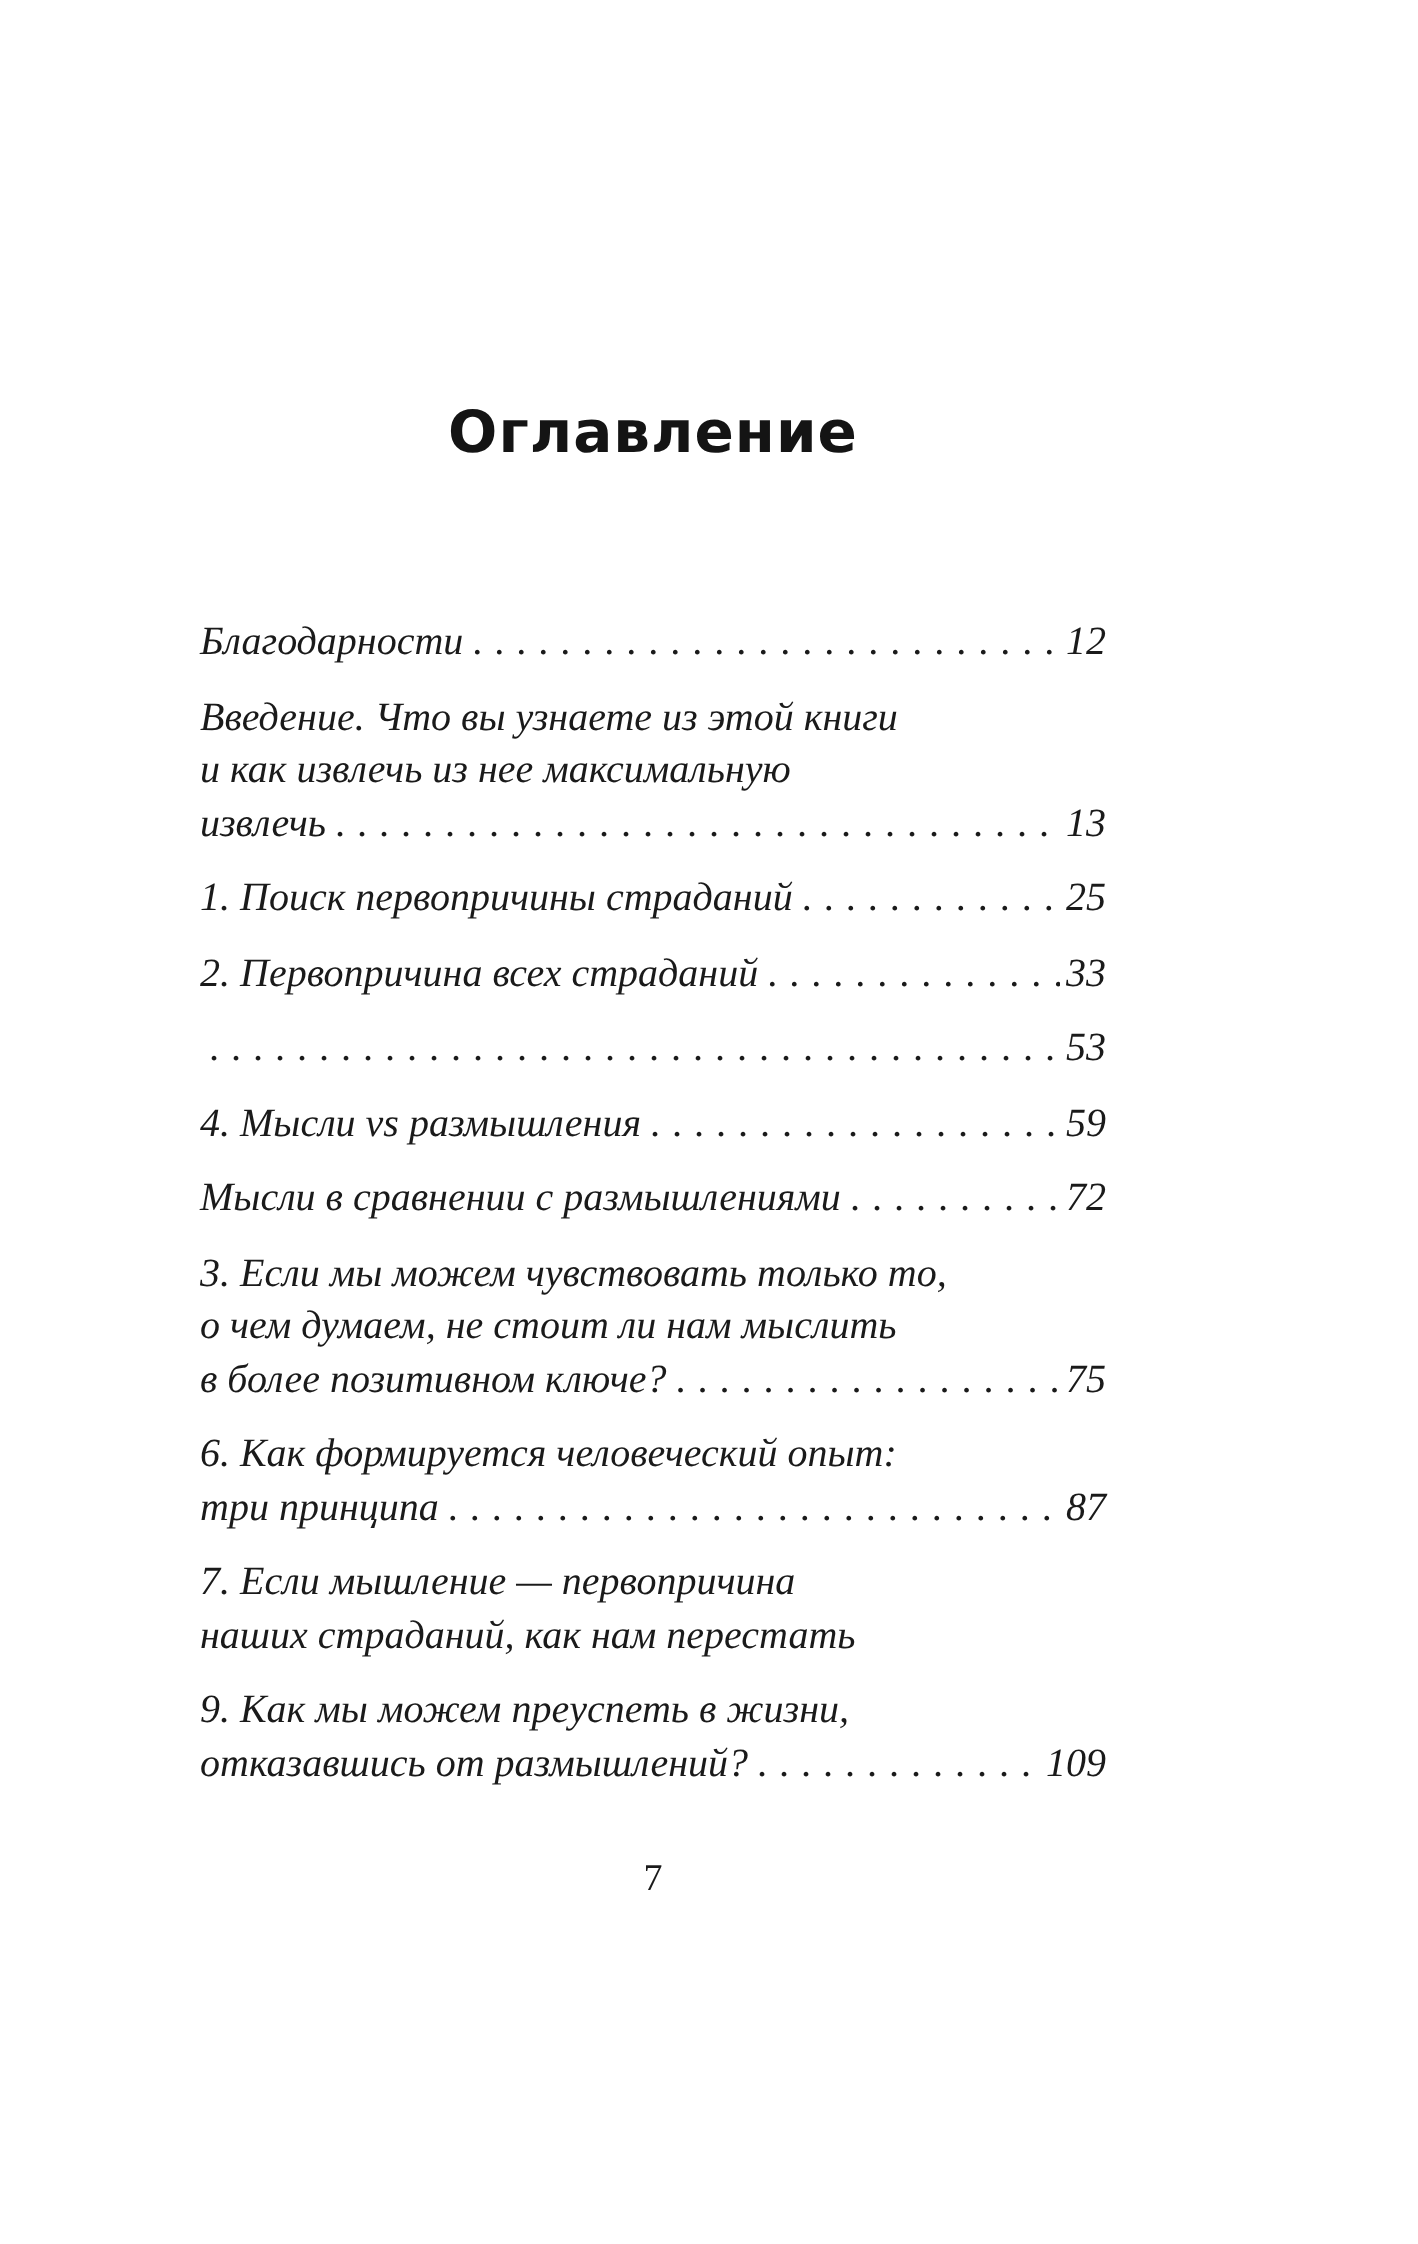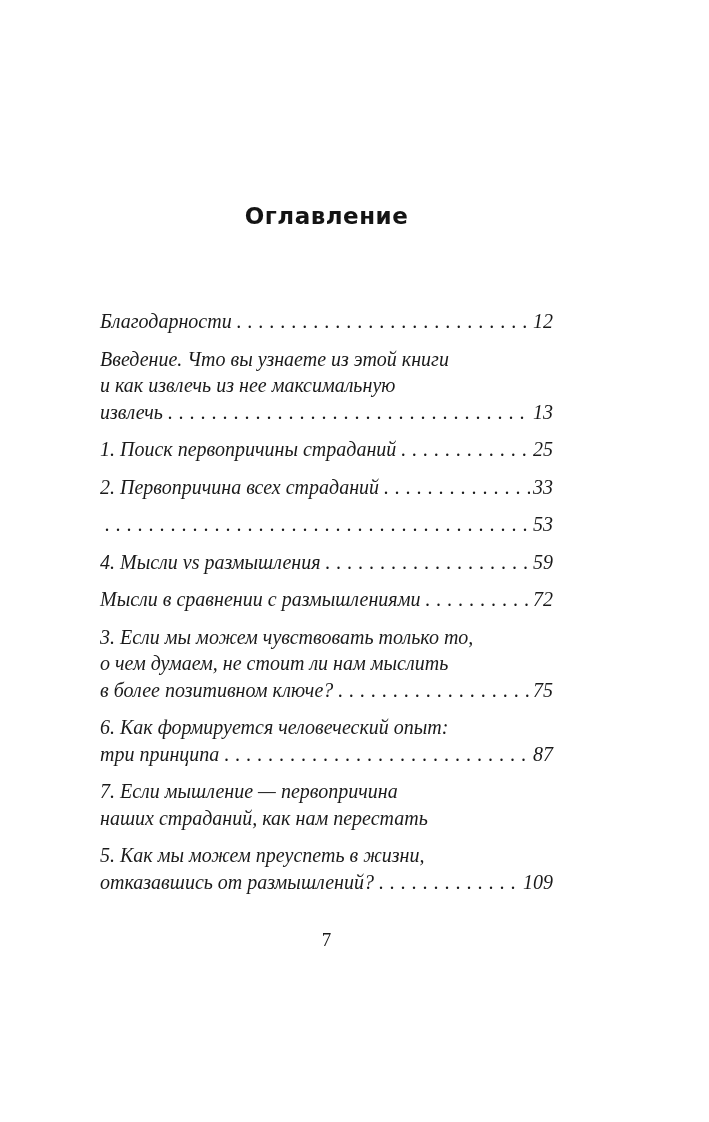--- a/index.html
+++ b/index.html
@@ -14,21 +14,21 @@
     background: #ffffff;
     color: #1a1a1a;
     font-family: "Liberation Serif", serif;
     box-sizing: border-box;
     padding-top: 198px;
     overflow: hidden;
   }
   .title {
     font-family: "DejaVu Sans", sans-serif;
     font-weight: 700;
-    font-size: 23px;
+    font-size: 29px;
     line-height: 36px;
     letter-spacing: 0.5px;
     text-align: center;
     width: 453px;
     margin: 0 0 0 100px;
     color: #141414;
   }
   .toc {
     width: 453px;
     margin: 74px 0 0 100px;
@@ -146,21 +146,21 @@
           <span class="toc-text">три принципа</span>
           <span class="leader"></span>
           <span class="toc-page">87</span>
         </div>
       </div>
       <div class="toc-entry">
         <div class="toc-line">7. Если мышление — первопричина</div>
         <div class="toc-line">наших страданий, как нам перестать</div>
       </div>
       <div class="toc-entry">
-        <div class="toc-line">5. Как мы можем преуспеть в жизни,</div>
+        <div class="toc-line">9. Как мы можем преуспеть в жизни,</div>
         <div class="toc-last-line">
           <span class="toc-text">отказавшись от размышлений?</span>
           <span class="leader"></span>
           <span class="toc-page">109</span>
         </div>
       </div>
     </div>
 
   <div class="footer-page">7</div>
 </div>

